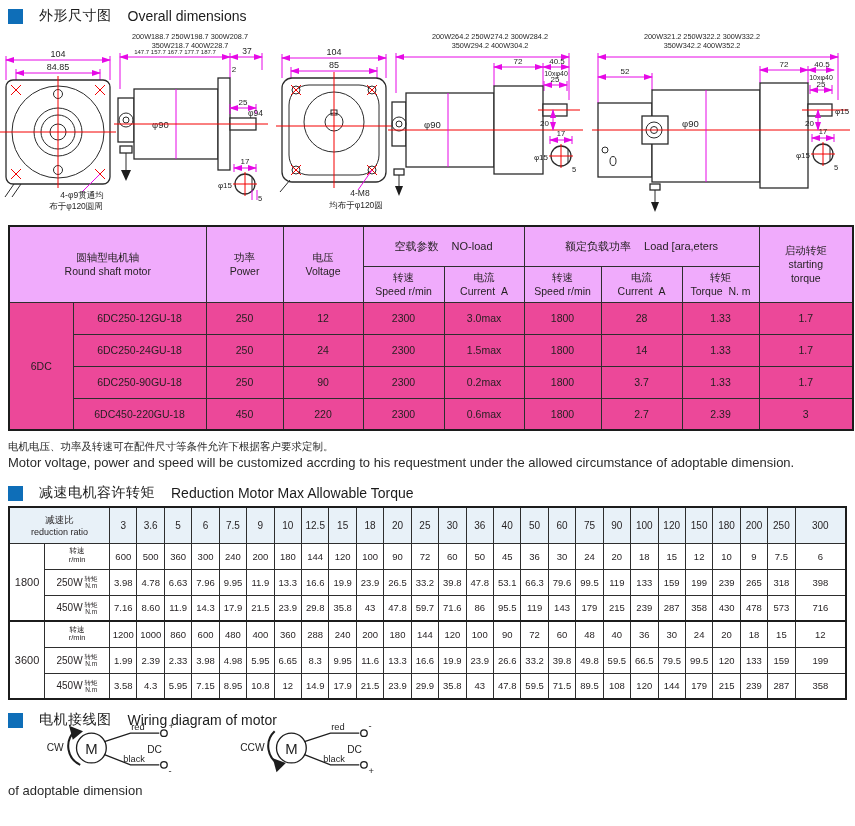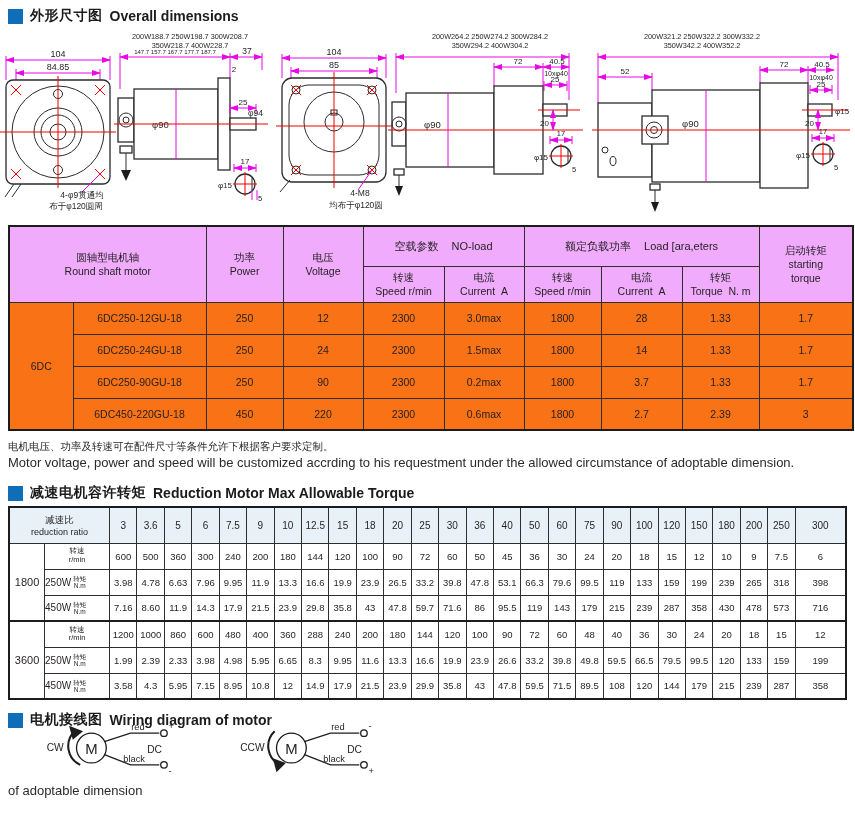--- a/index.html
+++ b/index.html
@@ -1,50 +1,50 @@
 <!DOCTYPE html>
 <html><head>
 <meta charset="utf-8">
 <style>
 *{margin:0;padding:0;box-sizing:border-box}
 html,body{width:855px;height:826px;background:#fff;overflow:hidden;
   font-family:"Liberation Sans",sans-serif;color:#231f20}
-.sec{position:absolute;left:8px;display:flex;align-items:center;gap:7px;
-  font-weight:bold;font-size:14px;color:#1b1b1b}
+.sec{position:absolute;left:8px;display:flex;align-items:center;gap:16px;
+  font-weight:normal;font-size:14px;color:#1b1b1b}
 .sq{width:15px;height:15px;background:#0e6eb8;flex:0 0 auto}
 .sec .zh{letter-spacing:.5px}
 
 #draw-row{position:absolute;top:30px;left:0;width:855px;height:192px}
 #draw-row svg{position:absolute;top:0}
 .kl{stroke:#2b2b2b;stroke-width:1.3;fill:#fff}
 .kn{stroke:#2b2b2b;stroke-width:1;fill:none}
 .ml{stroke:#e609e6;stroke-width:1;fill:none}
 .rl{stroke:#f40000;stroke-width:1;fill:none}
 text{fill:#1f1f1f}
 
 table{border-collapse:collapse;table-layout:fixed}
 .spec{position:absolute;top:225px;left:8px;width:844px;font-size:11px;border:2px solid #1c1c1c}
 .spec th,.spec td{border:1px solid #2e2e2e;text-align:center;vertical-align:middle;
-  padding:0;font-weight:normal;background:#f97316}
+  padding:0;font-weight:normal;background:#ec4899}
 .spec thead th{background:#f0abfc}
 .spec thead tr:nth-child(1) th{height:40px}
 .spec thead tr:nth-child(2) th{height:36px}
 .spec tbody td{height:32px;font-size:10.5px}
 .spec .st2{display:block;font-size:10.5px;line-height:1.35}
 .spec .inl{margin:0 5px}
 
 .red{position:absolute;top:506px;left:8px;width:839px;border:2px solid #1c1c1c}
 .red th,.red td{border:1px solid #2e2e2e;text-align:center;vertical-align:middle;padding:0;background:#fff}
 .red thead th{background:#e8f1f8;height:36px;font-weight:normal;font-size:10px}
 .red thead th:first-child{font-size:9.5px}
 .red tbody td{height:26px;font-size:9.5px}
 .red td.gname{font-size:11px}
 .grp-sep td{border-top:2px solid #1c1c1c}
 .lab-speed{display:flex;flex-direction:column;line-height:1.15;font-size:7.5px}
-.lab-tq{display:flex;align-items:center;gap:2px}
+.lab-tq{display:flex;align-items:center;justify-content:center;gap:2px}
 .lab-tq .w{font-size:10px}
 .lab-tq .stk{display:flex;flex-direction:column;font-size:6.5px;line-height:1.1}
 
 .note{position:absolute;left:8px;line-height:1.45;color:#2a2a2a}
 .note .zh{font-size:10.5px}
 .note .en{font-size:13px}
 
 #wiring{position:absolute;top:722px;left:30px}
 .wl{stroke:#1d1d1d;stroke-width:1.4;fill:none}
 </style>

